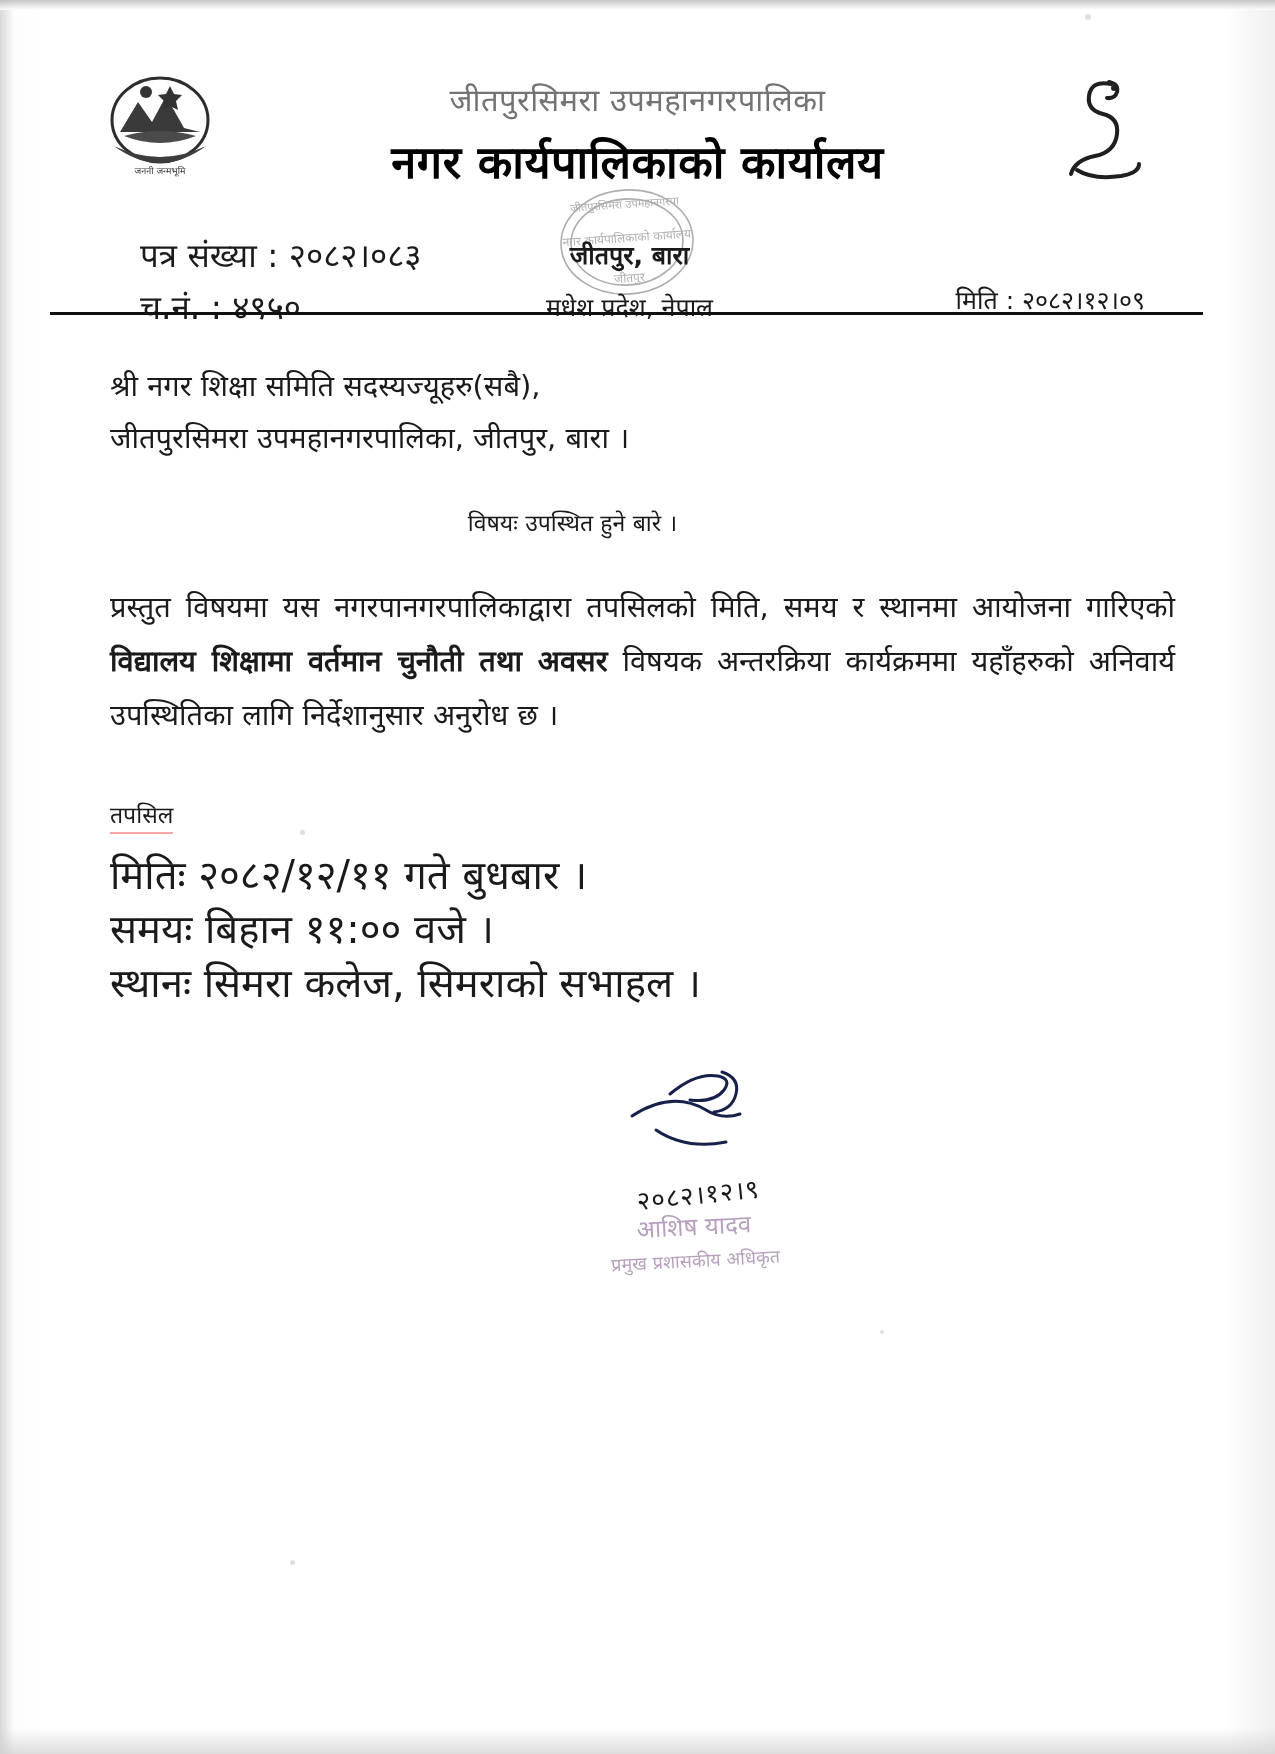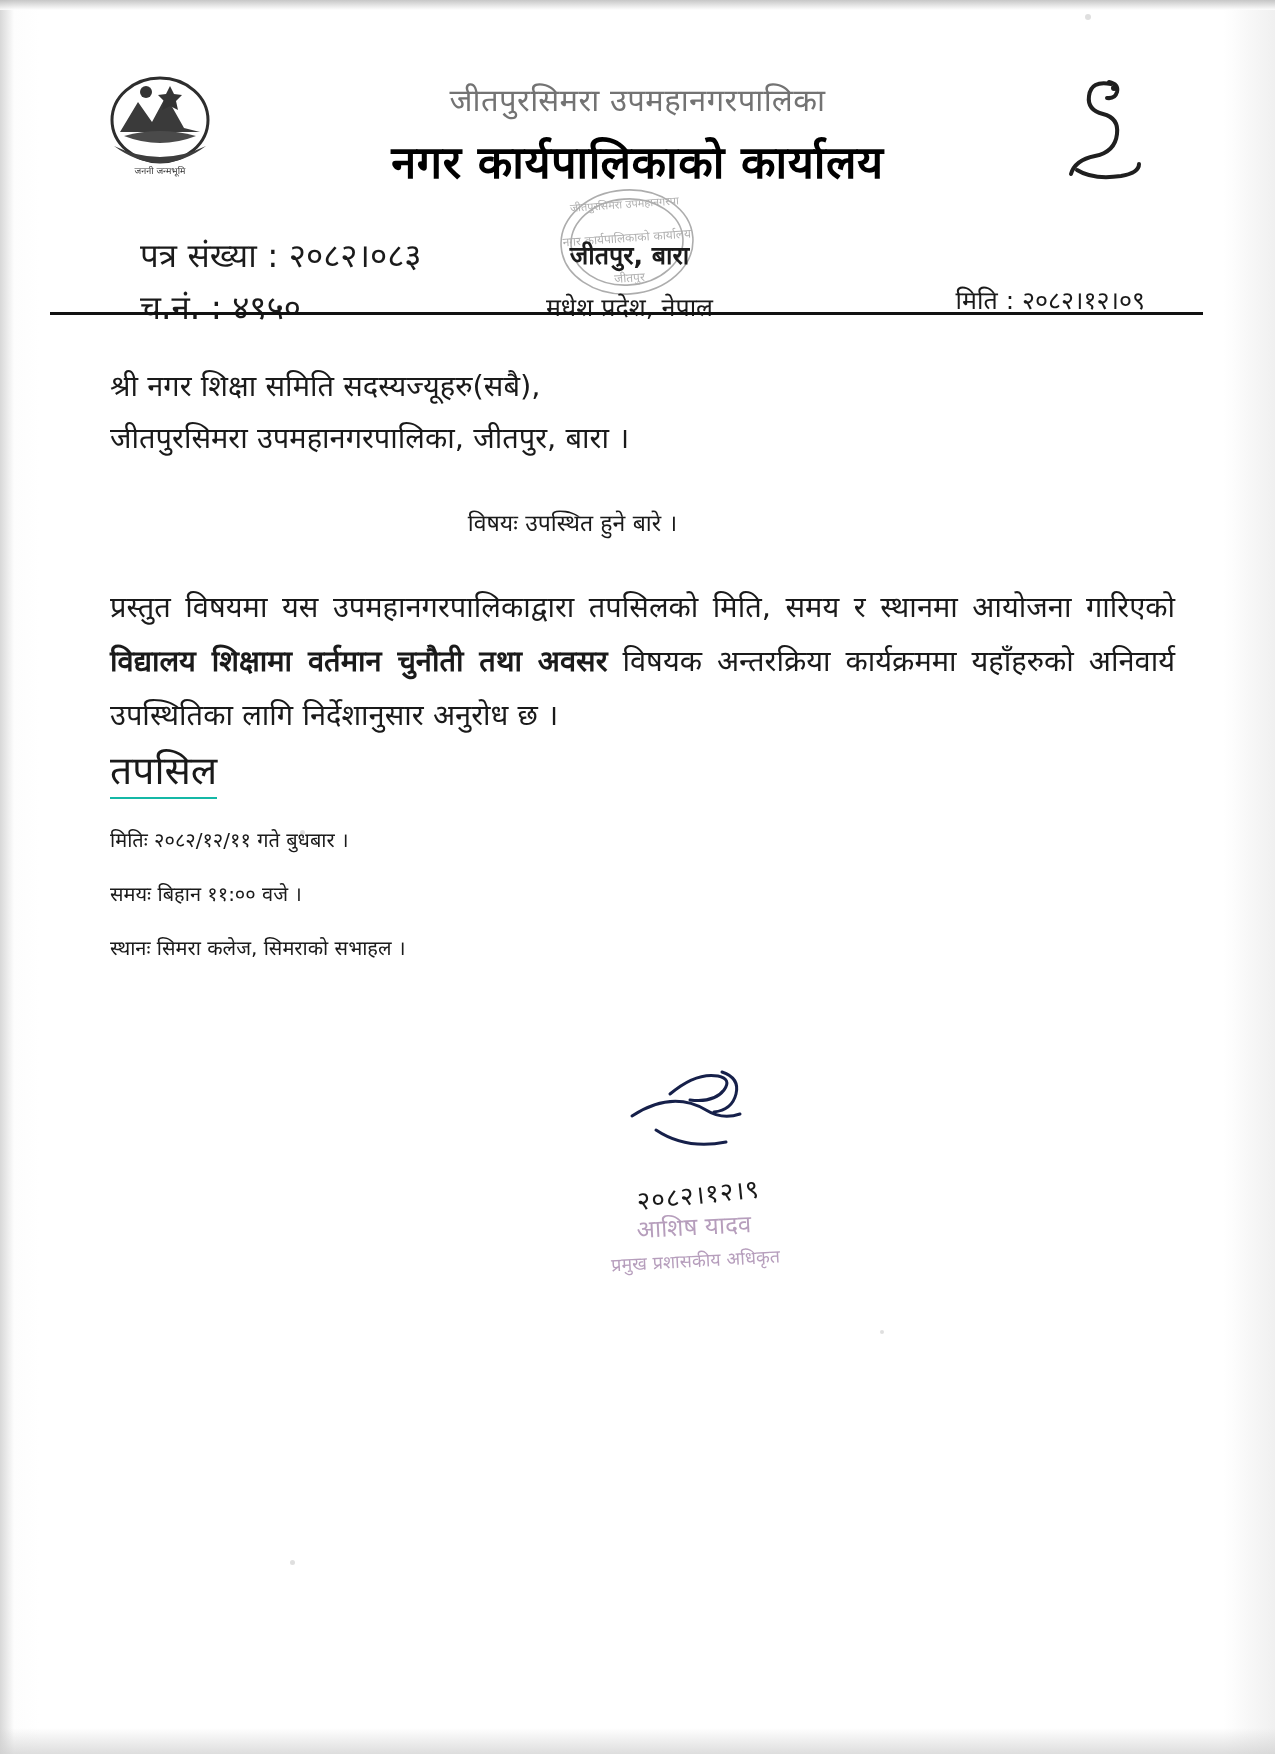--- a/index.html
+++ b/index.html
@@ -167,28 +167,29 @@
   .para {
     margin-top: 42px;
     font-size: 29px;
     line-height: 54px;
     text-align: justify;
     padding-right: 10px;
   }
   .para .emph { font-weight: bold; }
 
   .tapsil-head {
-    font-size: 39px;
+    margin-top: 56px;
+    font-size: 23px;
     display: inline-block;
-    border-bottom: 2px solid #14b8a6;
+    border-bottom: 2px solid #fca5a5;
     padding-bottom: 2px;
   }
   .tapsil-list {
     margin-top: 14px;
-    font-size: 20px;
+    font-size: 40px;
     line-height: 54px;
   }
 
   
   .sign-area {
     position: absolute;
     left: 560px;
     top: 1030px;
     width: 300px;
     height: 230px;
@@ -303,21 +304,21 @@
     <div class="addressee">
       <div>श्री नगर शिक्षा समिति सदस्यज्यूहरु(सबै),</div>
       <div>जीतपुरसिमरा उपमहानगरपालिका, जीतपुर, बारा ।</div>
     </div>
 
     <div class="subject">
       <span class="subject-text">विषयः उपस्थित हुने बारे ।</span>
     </div>
 
     <div class="para">
-      <span>प्रस्तुत विषयमा यस उपमहानगरपालिकाद्वारा तपसिलको मिति, समय र स्थानमा आयोजना गारिएको </span><span class="emph">विद्यालय शिक्षामा वर्तमान चुनौती तथा अवसर</span><span> विषयक अन्तरक्रिया कार्यक्रममा यहाँहरुको अनिवार्य उपस्थितिका लागि निर्देशानुसार अनुरोध छ ।</span>
+      <span>प्रस्तुत विषयमा यस नगरपानगरपालिकाद्वारा तपसिलको मिति, समय र स्थानमा आयोजना गारिएको </span><span class="emph">विद्यालय शिक्षामा वर्तमान चुनौती तथा अवसर</span><span> विषयक अन्तरक्रिया कार्यक्रममा यहाँहरुको अनिवार्य उपस्थितिका लागि निर्देशानुसार अनुरोध छ ।</span>
     </div>
 
     <div>
       <div class="tapsil-head">तपसिल</div>
       <div class="tapsil-list">
         <div>मितिः २०८२/१२/११ गते बुधबार ।</div>
         <div>समयः बिहान ११:०० वजे ।</div>
         <div>स्थानः सिमरा कलेज, सिमराको सभाहल ।</div>
       </div>
     </div>

